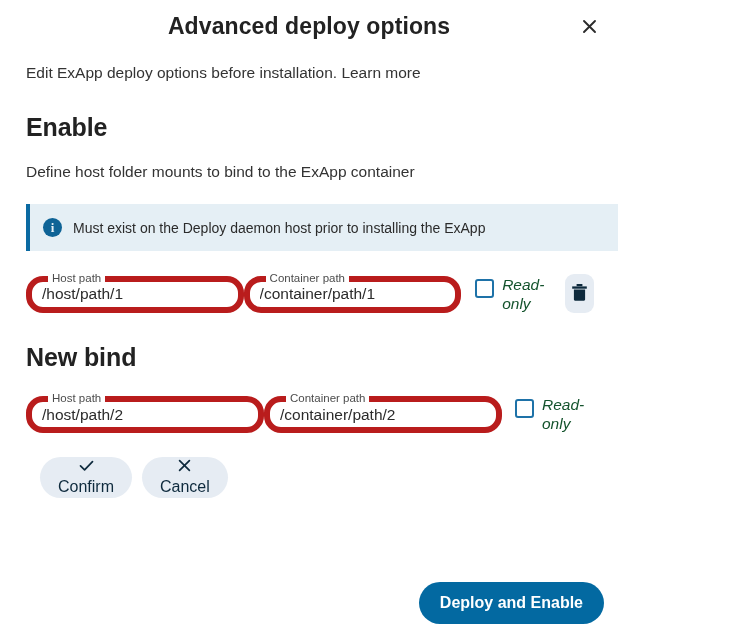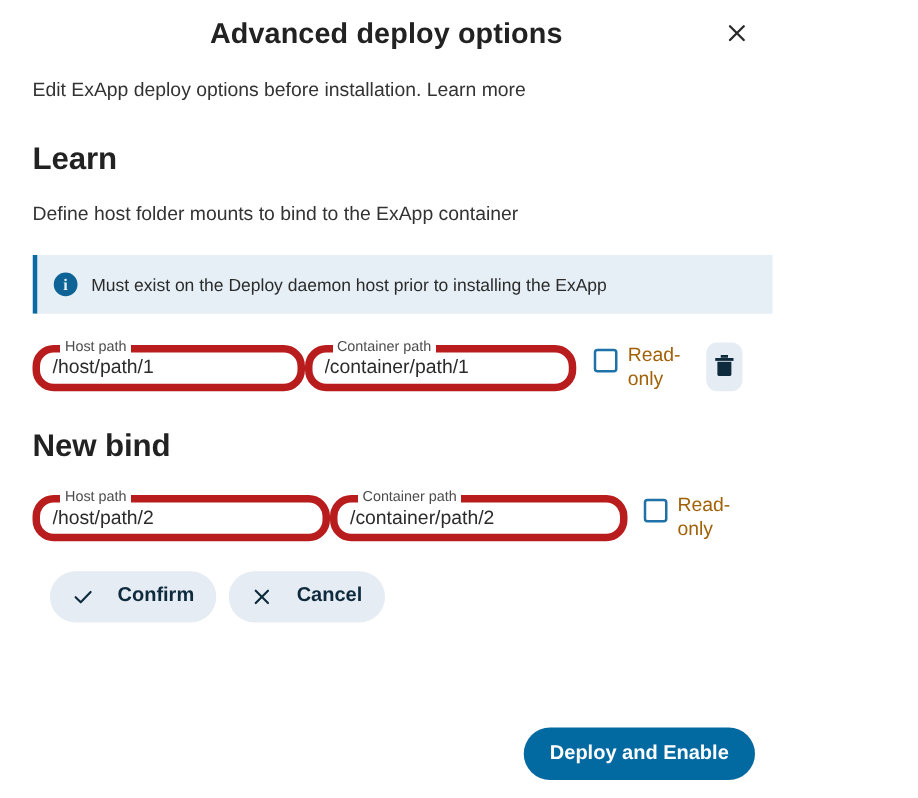--- a/index.html
+++ b/index.html
@@ -169,24 +169,25 @@
     width: 19px;
     height: 19px;
     border: 2px solid #1e72a8;
     border-radius: 3px;
     background: #ffffff;
     cursor: pointer;
     margin-top: 3px;
   }
   .readonly-label {
     font-size: 15.5px;
-    color: #a16207;
+    color: #14532d;
     line-height: 1.2;
     width: 52px;
     cursor: pointer;
+    font-style: italic;
   }
 
   
   .delete-button {
     width: 39px;
     height: 39px;
     border: none;
     border-radius: 9px;
     background: #e6ecf3;
     display: flex;
@@ -206,26 +207,27 @@
     margin-left: 16px;
   }
   .btn-secondary {
     height: 41px;
     border: none;
     border-radius: 21px;
     background: #e6ecf3;
     color: #0e2a3d;
     font-family: "Liberation Sans", "DejaVu Sans", sans-serif;
     font-size: 16px;
-    font-weight: bold;
-    display: flex;
-    align-items: center;
-    gap: 19px;
+    font-weight: normal;
+    display: flex;
+    align-items: center;
+    gap: 4px;
     padding: 0 18px;
     cursor: pointer;
+    flex-direction: column;
   }
   .btn-secondary svg { display: block; }
 
   
   .dialog-footer {
     position: absolute;
     right: 14px;
     bottom: 14px;
   }
   .btn-primary {
@@ -256,21 +258,21 @@
       </span>
     </button>
   </div>
 
   <div class="dialog-body">
 
     <p class="intro">
       <span>Edit ExApp deploy options before installation. </span><a class="learn-more">Learn more</a>
     </p>
 
-    <h2 class="section-title">Learn</h2>
+    <h2 class="section-title">Enable</h2>
 
     <p class="section-desc">Define host folder mounts to bind to the ExApp container</p>
 
     <div class="info-note">
       <span class="info-icon">i</span>
       <span class="info-text">Must exist on the Deploy daemon host prior to installing the ExApp</span>
     </div>
 
     <div class="mount-row">
       <fieldset class="field field-host-1">

